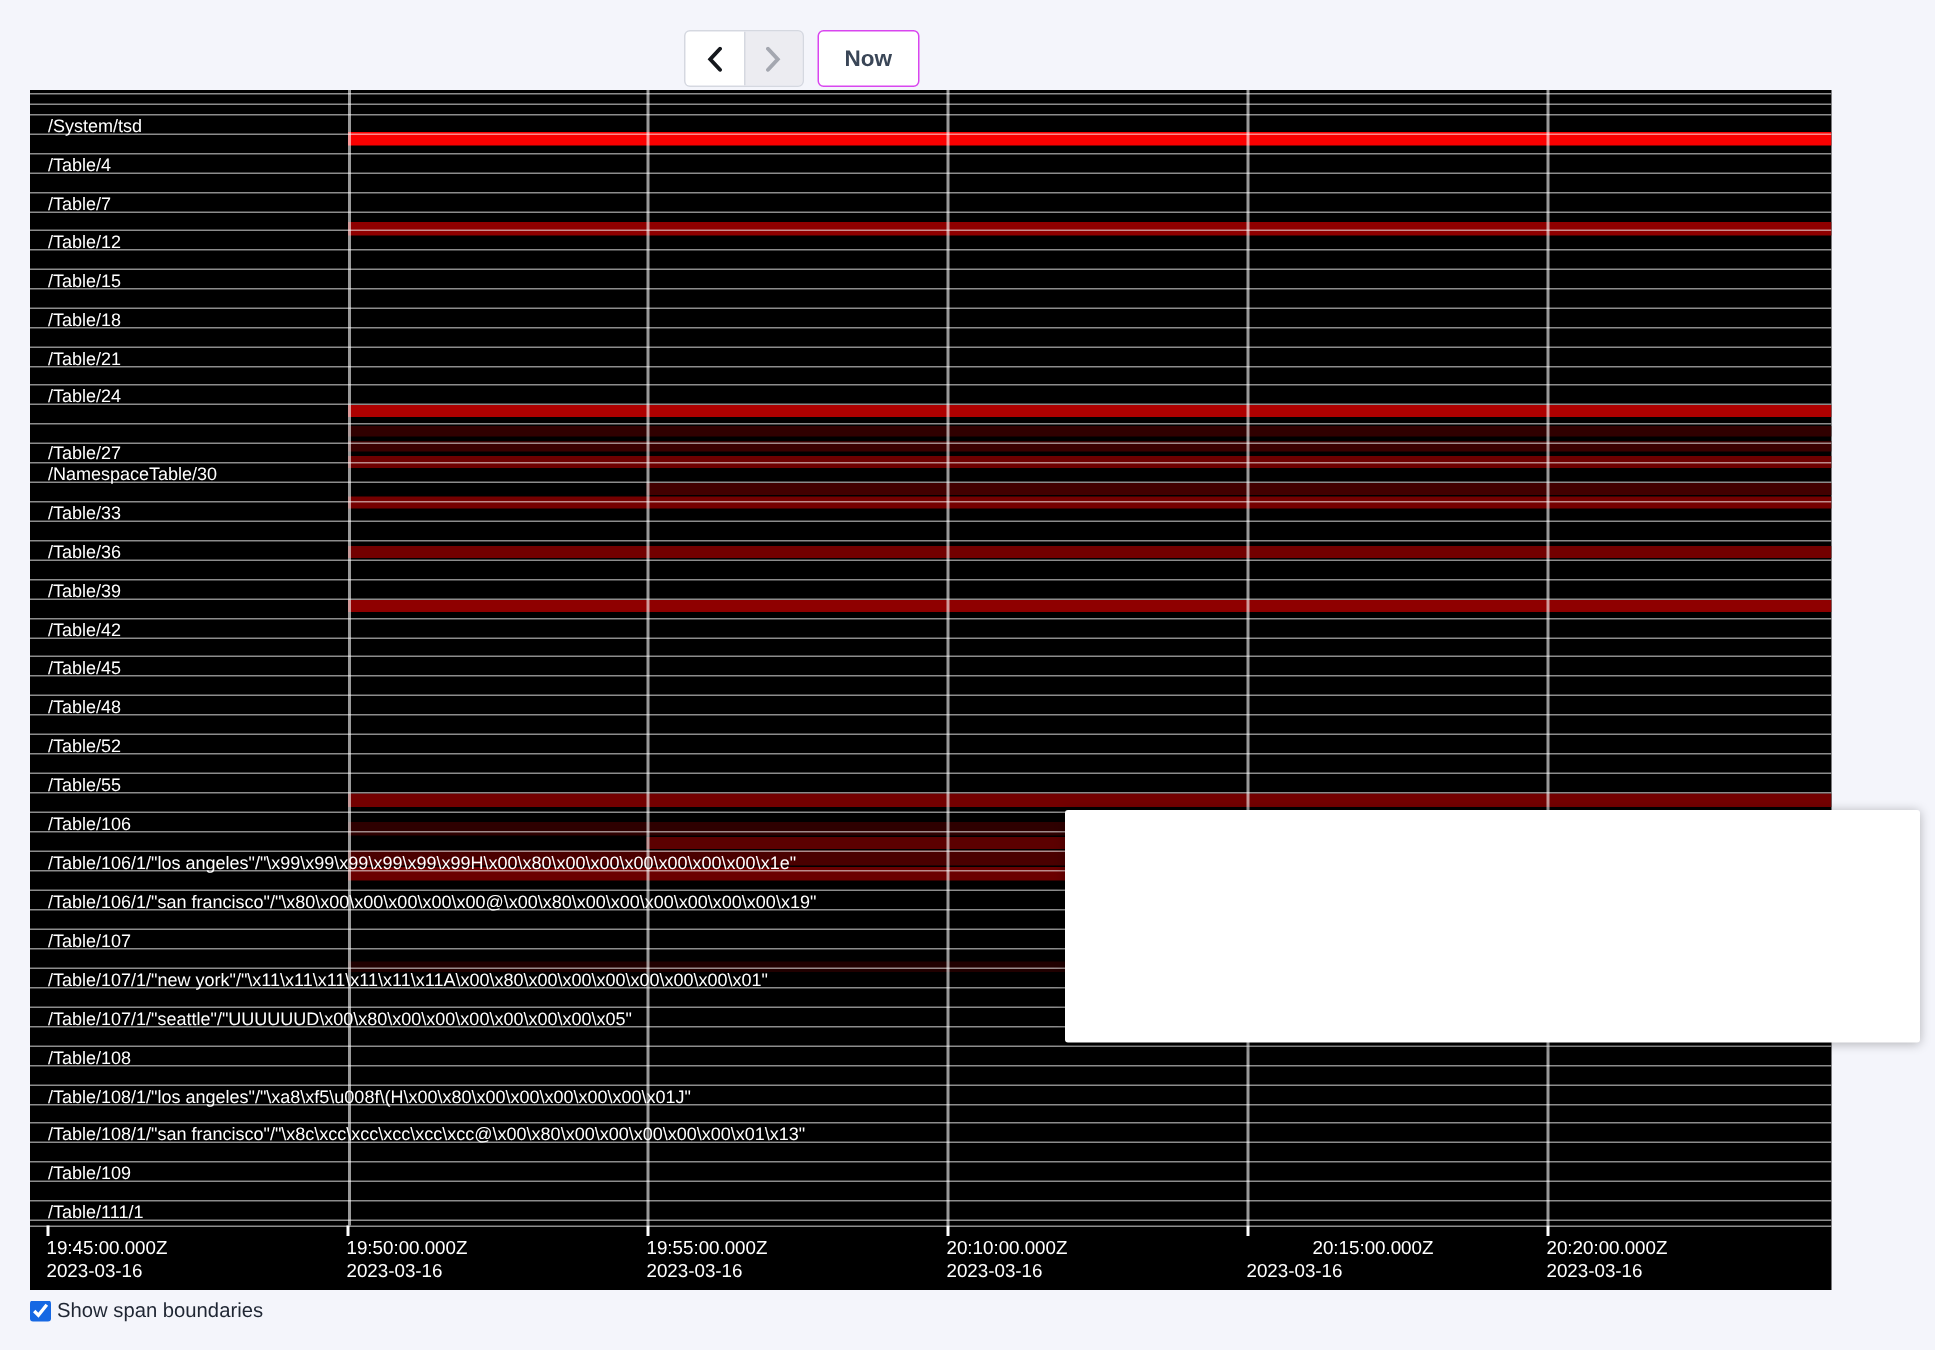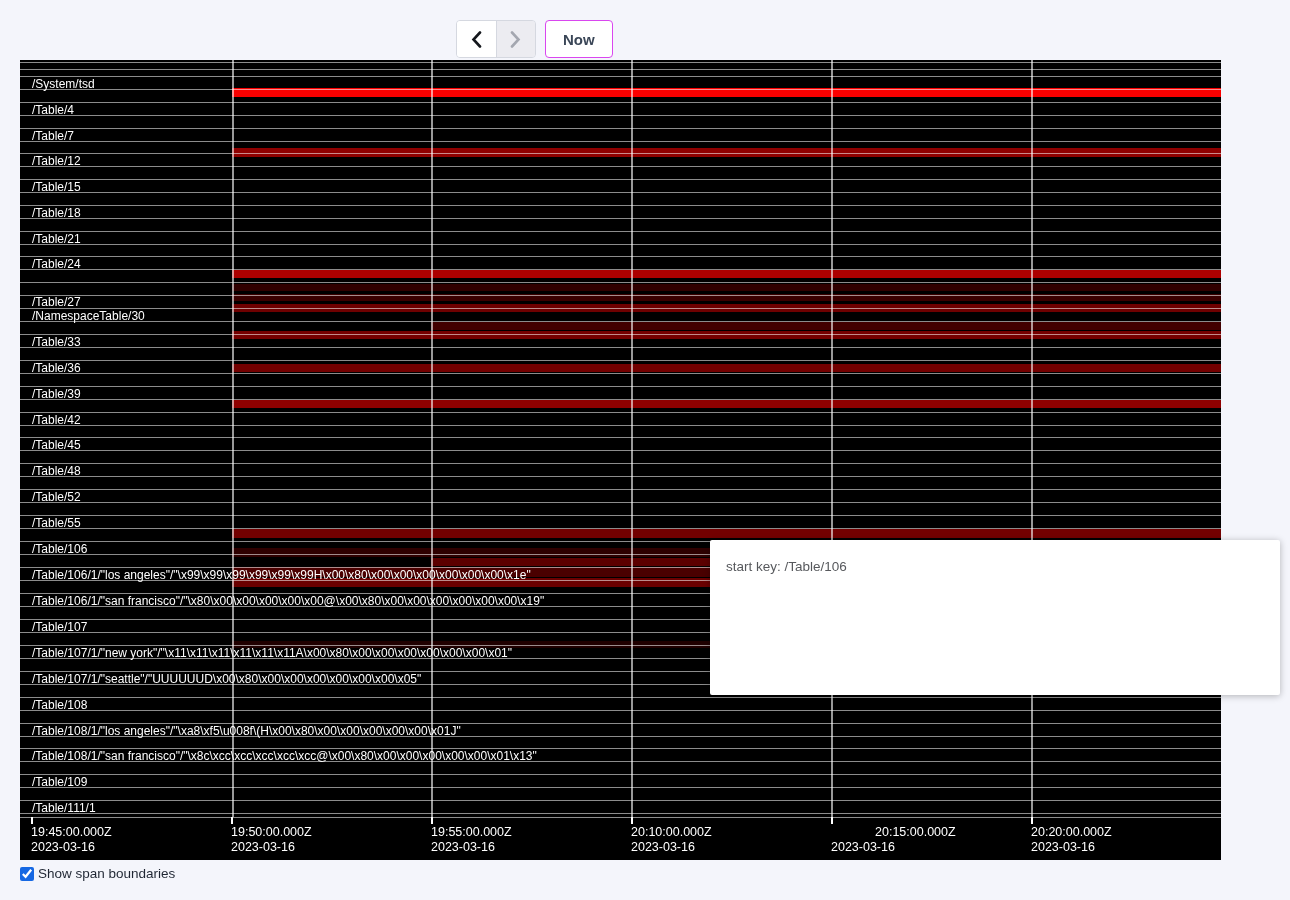--- a/index.html
+++ b/index.html
@@ -208,21 +208,20 @@
     <div class="axlbl" style="left: 611px; top: 780px;">2023-03-16</div>
     <div class="tick" style="left: 811px;"></div>
     <div class="axlbl" style="left: 855px; top: 765px;">20:15:00.000Z</div>
     <div class="axlbl" style="left: 811px; top: 780px;">2023-03-16</div>
     <div class="tick" style="left: 1011px;"></div>
     <div class="axlbl" style="left: 1011px; top: 765px;">20:20:00.000Z</div>
     <div class="axlbl" style="left: 1011px; top: 780px;">2023-03-16</div>
   </div>
 
 <div class="tooltip">
-  <div>start key: /Table/106</div>
 </div>
 
 <div class="controls">
   <label style="display:flex;align-items:center;cursor:pointer;">
     <input type="checkbox" id="spanCheck" checked="" style="">
     <span>Show span boundaries</span>
   </label>
 </div>
 
 </body></html>

